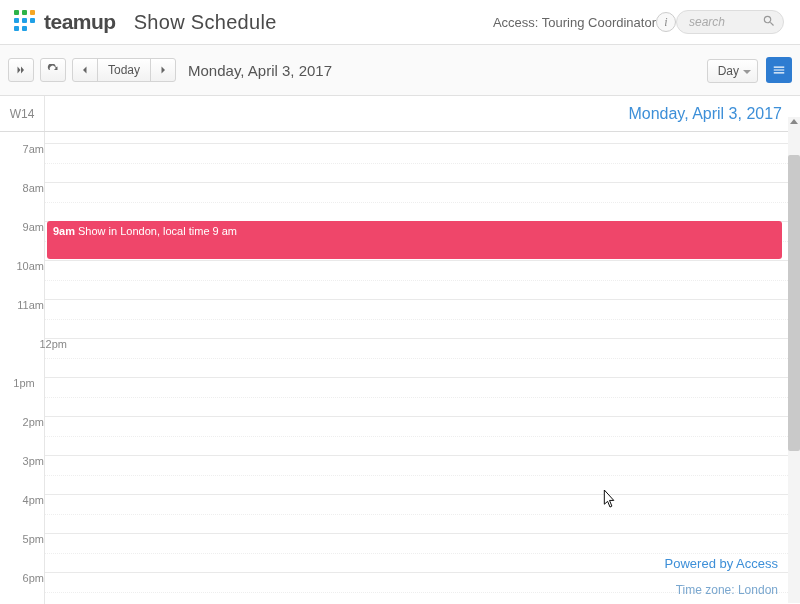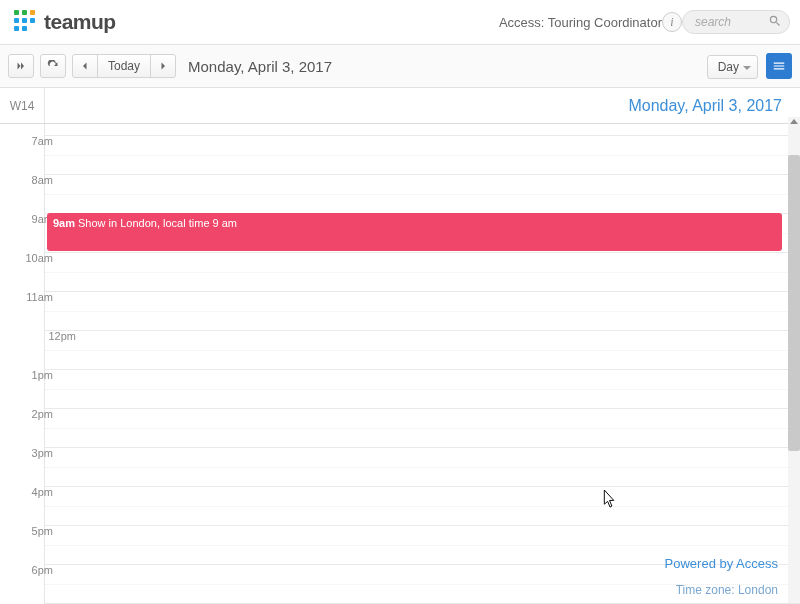--- a/index.html
+++ b/index.html
@@ -11,21 +11,21 @@
     width: 800px;
     height: 604px;
     overflow: hidden;
     position: relative;
   }
   
   .header {
     display: flex;
     align-items: center;
     height: 44px;
-    padding: 0 10px 0 14px;
+    padding: 0 16px 0 14px;
   }
   .logo {
     display: flex;
     align-items: center;
     gap: 6px;
     margin-right: 18px;
   }
   .logo-mark {
     width: 24px; height: 24px;
     position: relative;
@@ -90,21 +90,21 @@
   .search::placeholder { color: #aaa; font-style: italic; }
   .search-icon {
     position: absolute;
     right: 8px;
     top: 4px;
     width: 14px; height: 14px;
     fill: #999;
   }
   
   .toolbar {
-    height: 44px;
+    height: 52px;
     border-top: 1px solid #e1e1e1;
     border-bottom: 1px solid #e1e1e1;
     background: #fafafa;
     display: flex;
     align-items: center;
     padding: 0 8px;
     gap: 6px;
   }
   .tbtn {
     height: 24px;
@@ -169,21 +169,21 @@
     position:relative;
     height:488px;
     display:flex;
   }
   .time-gutter{
     width:45px;
     border-right:1px solid #e6e6e6;
     position:relative;
   }
   .time-label{
-    position:absolute;left:13px;width:45px;text-align:right;padding-right:5px;
+    position:absolute;left:4px;width:45px;text-align:right;padding-right:5px;
     font-size:11px;color:#888;transform:translateY(-6px);
   }
   .grid{
     flex:1;position:relative;
   }
   .hour-line{
     position:absolute;left:0;right:0;
     border-top:1px solid #e9e9e9;
   }
   .half-line{
@@ -240,20 +240,21 @@
         <span class="d2"></span>
         <span class="d3"></span>
       <span class="d4"></span>
         <span class="d5"></span>
         <span class="d6"></span>
       <span class="d7"></span>
         <span class="d8"></span>
     </div>
     <div class="logo-text">teamup</div>
   </div>
+  <div class="title">Show Schedule</div>
   <div class="header-right">
     <div class="access">Access: Touring Coordinator</div>
     <div class="info-btn">i</div>
     <div class="search-wrap">
       <input class="search" placeholder="search" style="">
       <svg class="search-icon" viewBox="0 0 24 24">
           <path d="M15.5 14h-.79l-.28-.27A6.471 6.471 0 0016 9.5 6.5 6.5 0 109.5 16c1.61 0 3.09-.59 4.23-1.57l.27.28v.79l5 4.99L20.49 19l-4.99-5zm-6 0C7.01 14 5 11.99 5 9.5S7.01 5 9.5 5 14 7.01 14 9.5 11.99 14 9.5 14z"></path>
         </svg>
     </div>
   </div>
@@ -302,21 +303,21 @@
 </div>
 
 <div class="calendar-body">
   <div class="time-gutter" id="time-gutter">
       <div class="time-label" style="top: 17px;">7am</div>
       <div class="time-label" style="top: 56px;">8am</div>
       <div class="time-label" style="top: 95px;">9am</div>
       <div class="time-label" style="top: 134px;">10am</div>
       <div class="time-label" style="top: 173px;">11am</div>
       <div class="time-label" style="top: 212px; margin-left: 23px;">12pm</div>
-      <div class="time-label" style="top: 251px;">1pm</div>
+      <div class="time-label" style="top: 251px; text-align: center;">1pm</div>
       <div class="time-label" style="top: 290px;">2pm</div>
       <div class="time-label" style="top: 329px;">3pm</div>
       <div class="time-label" style="top: 368px;">4pm</div>
       <div class="time-label" style="top: 407px;">5pm</div>
       <div class="time-label" style="top: 446px;">6pm</div>
       <div class="time-label" style="top: 485px;">7pm</div>
     </div>
   <div class="grid" id="grid">
 
   <div class="hour-line" style="top: 11px;"></div>

